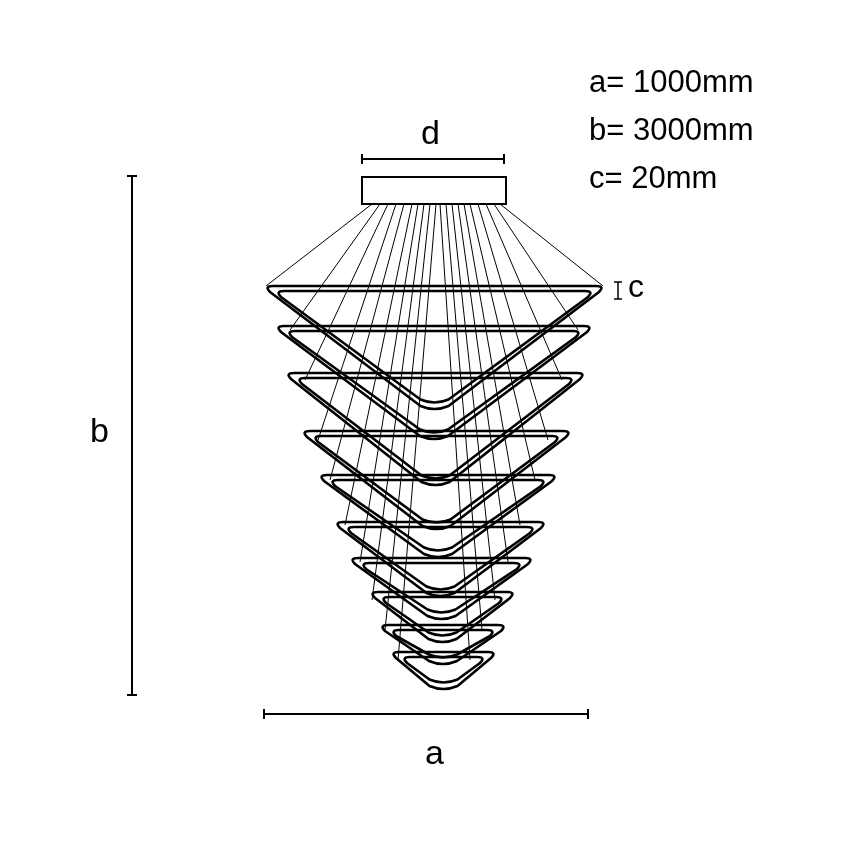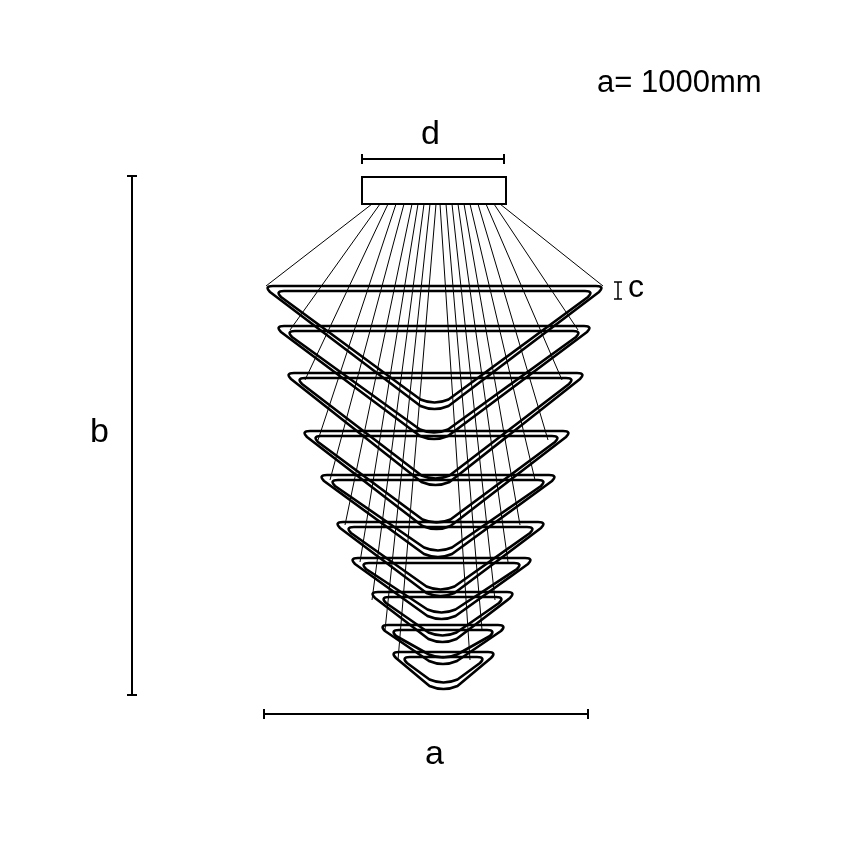--- a/index.html
+++ b/index.html
@@ -1,19 +1,19 @@
 <!DOCTYPE html>
 <html><head>
 <meta charset="utf-8">
 <style>
   html, body { margin: 0; padding: 0; background: #ffffff; }
   body { width: 868px; height: 868px; position: relative; overflow: hidden;
          font-family: "Liberation Sans", sans-serif; color: #000; }
   #stage { position: absolute; left: 0; top: 0; width: 868px; height: 868px; }
-  .legend { position: absolute; left: 589px; top: 58px; margin-left: 8px; }
+  .legend { position: absolute; left: 589px; top: 58px; }
   .legend-row { font-size: 31px; line-height: 48px; height: 48px; white-space: nowrap; }
   .dim-label { position: absolute; font-size: 34px; line-height: 1; }
 </style>
 </head>
 <body>
 
 <div id="stage">
 
   <svg width="868" height="868" viewBox="0 0 868 868" xmlns="http://www.w3.org/2000/svg" style="position:absolute;left:0;top:0;">
     <g id="suspension-wires" stroke="#000" stroke-width="1" fill="none">
@@ -88,14 +88,16 @@
     </g>
   </svg>
 
   <div class="dim-label" style="left:421px;top:115px;">d</div>
   <div class="dim-label" style="left:90px;top:413px;">b</div>
   <div class="dim-label" style="left:425px;top:735px;">a</div>
   <div class="dim-label" style="left:628px;top:270px;font-size:32px;">c</div>
 
   <div class="legend">
     <div class="legend-row">a= 1000mm</div>
+    <div class="legend-row">b= 3000mm</div>
+    <div class="legend-row">c= 20mm</div>
   </div>
 </div>
 
 </body></html>

